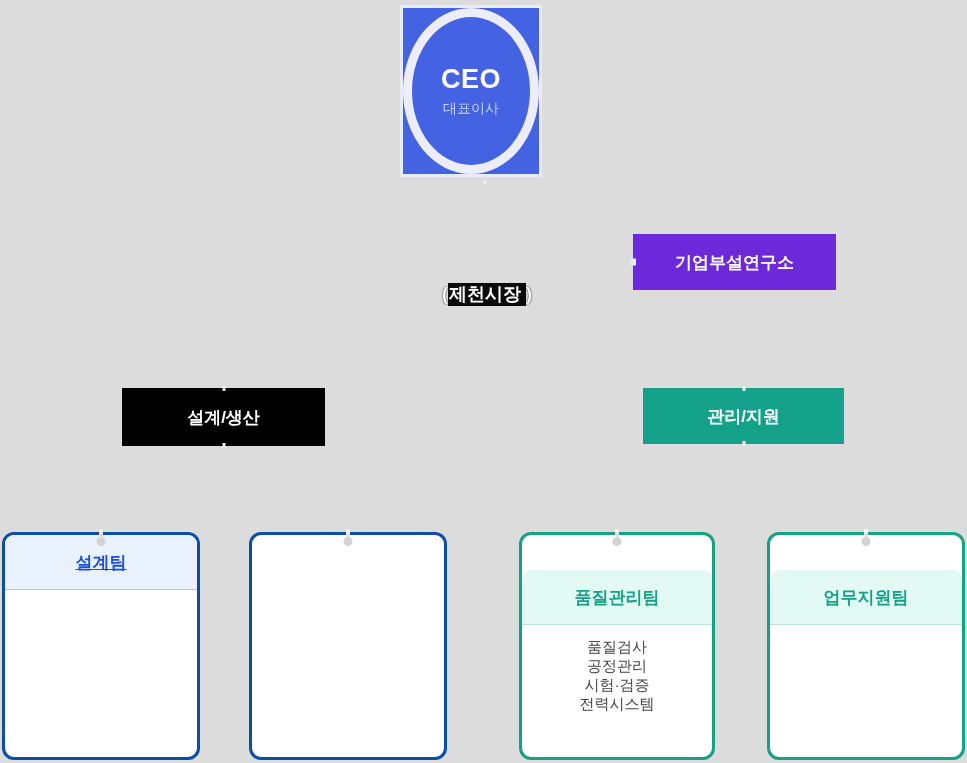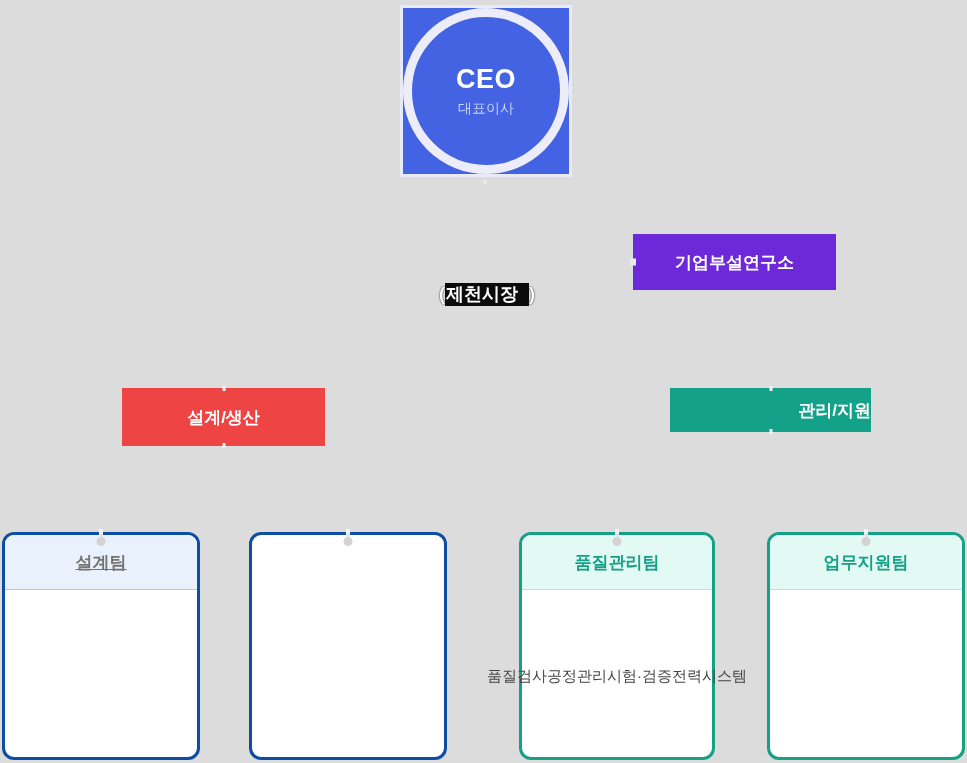--- a/index.html
+++ b/index.html
@@ -17,21 +17,21 @@
     position: relative;
     width: 967px;
     height: 763px;
   }
 
   
   .ceo-square {
     position: absolute;
     left: 400px;
     top: 5px;
-    width: 172px;
+    width: 142px;
     height: 172px;
     background: #4463e2;
     border: 3px solid #e8eaf8;
     box-sizing: border-box;
   }
   .ceo-circle {
     position: absolute;
     inset: 0;
     border-radius: 50%;
     border: 9px solid #ecedf8;
@@ -72,21 +72,21 @@
     text-align: center;
     font-size: 18px;
     font-weight: bold;
     color: #ffffff;
     text-shadow: 0 0 2px #3a3a3a, 0 0 1px #3a3a3a;
   }
   .site-label .chip {
     background: #0b0b0b;
     color: #ffffff;
     text-shadow: none;
-    padding: 1px 11px 2px 1px;
+    padding: 1px 5px 2px 1px;
   }
 
   
   .box {
     position: absolute;
     display: flex;
     align-items: center;
     justify-content: center;
     color: #ffffff;
     font-weight: bold;
@@ -107,29 +107,28 @@
     transform: translateY(-50%);
     width: 6px;
     height: 7px;
     background: #e9e9e9;
   }
   .box-blue {
     left: 122px;
     top: 388px;
     width: 203px;
     height: 58px;
-    background: #ef4444;
+    background: #000000;
   }
   .box-green {
-    left: 670px;
+    left: 643px;
     top: 388px;
     width: 201px;
-    height: 44px;
+    height: 56px;
     background: #14a189;
-    justify-content: flex-end;
   }
   .box-blue::before, .box-green::before {
     content: "";
     position: absolute;
     top: -2px;
     left: 50%;
     transform: translateX(-50%);
     width: 3px;
     height: 5px;
     background: #f3f3f5;
@@ -199,38 +198,39 @@
     height: 54px;
     border-radius: 9px 9px 0 0;
     display: flex;
     align-items: center;
     justify-content: center;
     font-weight: bold;
     font-size: 17px;
   }
   .theme-blue .card-header {
     background: #e9f1fc;
-    color: #737373;
+    color: #1d4ed8;
     border-bottom: 1px solid rgba(14, 77, 164, 0.25);
     text-decoration: underline;
   }
   .theme-green .card-header {
     background: #e3f9f4;
     color: #16a085;
     border-bottom: 1px solid rgba(22, 160, 133, 0.22);
+    margin-top: 35px;
   }
 
   .card-body {
     position: absolute;
     top: 58px;
     bottom: 0;
     left: 0;
     right: 0;
     display: flex;
-    flex-direction: row;
+    flex-direction: column;
     align-items: center;
     justify-content: center;
   }
   .card-item {
     font-size: 15px;
     line-height: 19px;
     color: #444446;
     white-space: nowrap;
   }
 </style>

